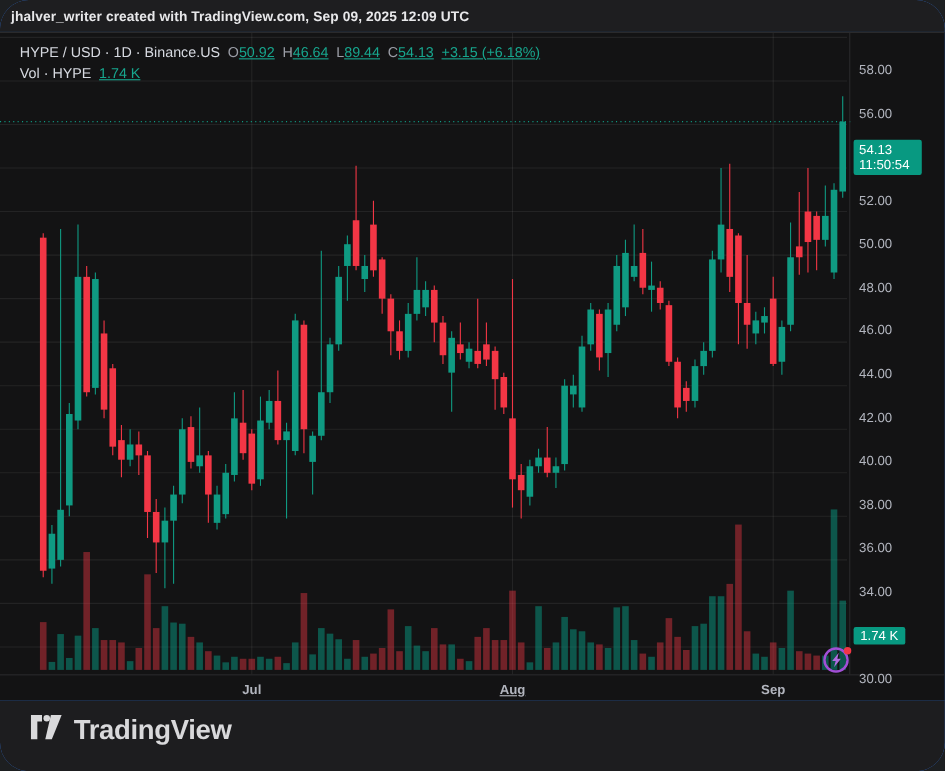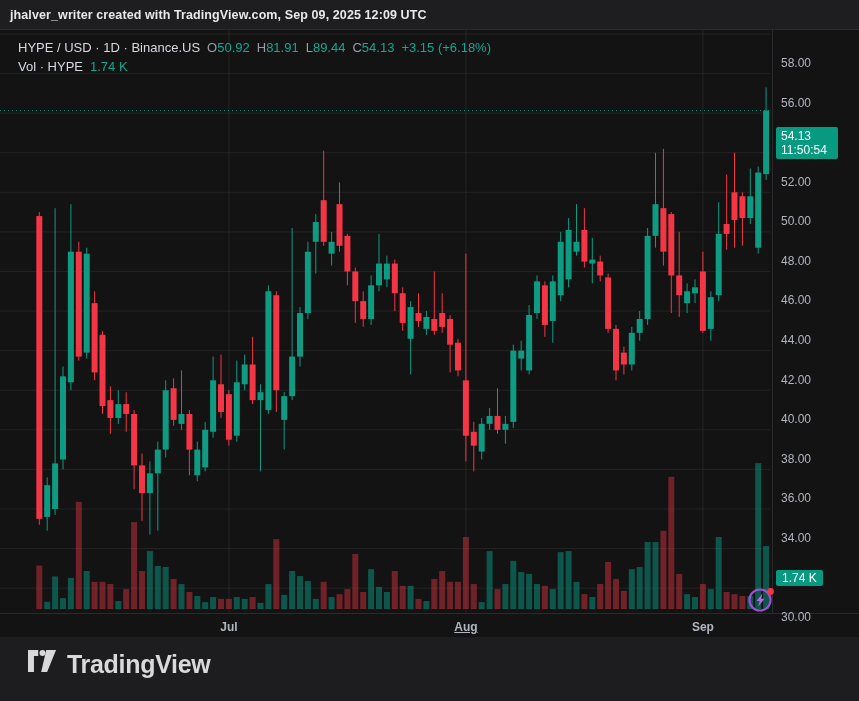--- a/index.html
+++ b/index.html
@@ -1,29 +1,29 @@
 <!DOCTYPE html>
 <html><head>
 <meta charset="utf-8">
 <style>
   html,body{margin:0;padding:0;background:#1d1f21;}
   *{box-sizing:border-box;}
   body{font-family:"Liberation Sans","DejaVu Sans",sans-serif;}
-  #frame{position:relative;width:859px;height:701px;background:#3b82f6;overflow:hidden;}
+  #frame{position:relative;width:859px;height:701px;background:#3b82f6;overflow:hidden;border-radius:26px;}
   #topbar{position:absolute;left:0;top:0;width:859px;height:29px;background:#1e1e20;
           display:flex;align-items:center;}
   #topbar .tb-text{color:#e8e8ea;font-size:12.5px;font-weight:700;padding-left:10px;letter-spacing:.1px;}
   #panel{position:absolute;left:0;top:29px;width:859px;height:608px;background:#131314;
          border-top:1px solid #2a2a2c;padding-left:40px;}
   #plot-svg{position:absolute;left:0;top:0;}
   #legend{position:absolute;left:18px;top:8px;z-index:5;font-size:13px;color:#c9ccd4;}
   #legend .row{display:flex;align-items:center;gap:7px;height:19px;white-space:nowrap;}
   #legend .sym{color:#d6d9e0;font-weight:400;}
   #legend .k{color:#9a9da6;}
-  #legend .val{color:#17a68e;}
+  #legend .val{color:#17a68e;text-decoration:underline;}
   .axis-label{position:absolute;left:781px;color:#b2b5be;font-size:12px;line-height:14px;}
   .time-label{position:absolute;color:#b2b5be;font-size:12px;font-weight:600;transform:translateX(-50%);}
   #price-badge{position:absolute;left:776px;width:62px;background:#089981;color:#fff;
                border-radius:2px;padding:2px 5px;font-size:12px;line-height:14px;z-index:6;}
   #vol-badge{position:absolute;left:776px;background:#089981;color:#fff;border-radius:2px;
              padding:1px 6px;font-size:12px;line-height:14px;z-index:6;}
   #axis-sep{position:absolute;left:772px;top:0;width:1px;height:583px;background:#2a2a2c;}
   #time-sep{position:absolute;left:0;top:583px;width:859px;height:1px;background:#2a2a2c;}
   #footer{position:absolute;left:0;top:637px;width:859px;height:64px;background:#1d1d1f;}
   #logo{position:absolute;left:28px;top:13px;display:flex;align-items:flex-start;gap:9px;cursor:pointer;}
@@ -338,21 +338,21 @@
         <rect x="755.1999999999999" y="142.53" width="6" height="75.20199999999994" fill="#0f9a82"></rect>
         <line x1="766.1" y1="57.43300000000005" x2="766.1" y2="149.85229999999996" stroke="#0f9a82" stroke-width="1"></line>
         <rect x="763.1" y="80.58729999999994" width="6" height="63.52590000000001" fill="#0f9a82"></rect>
         <line x1="0" y1="80.58729999999994" x2="773" y2="80.58729999999994" stroke="#0f9a82" stroke-width="1" stroke-dasharray="1,3"></line>
       </svg>
 
     <div id="legend">
       <div class="row">
         <span class="sym">HYPE / USD · 1D · Binance.US</span>
         <span><span class="k">O</span><span class="val">50.92</span></span>
-        <span><span class="k">H</span><span class="val">81.91</span></span>
+        <span><span class="k">H</span><span class="val">46.64</span></span>
         <span><span class="k">L</span><span class="val">89.44</span></span>
         <span><span class="k">C</span><span class="val">54.13</span></span>
         <span class="val">+3.15 (+6.18%)</span>
       </div>
       <div class="row">
         <span class="sym">Vol · HYPE</span>
         <span class="val">1.74 K</span>
       </div>
     </div>
 

